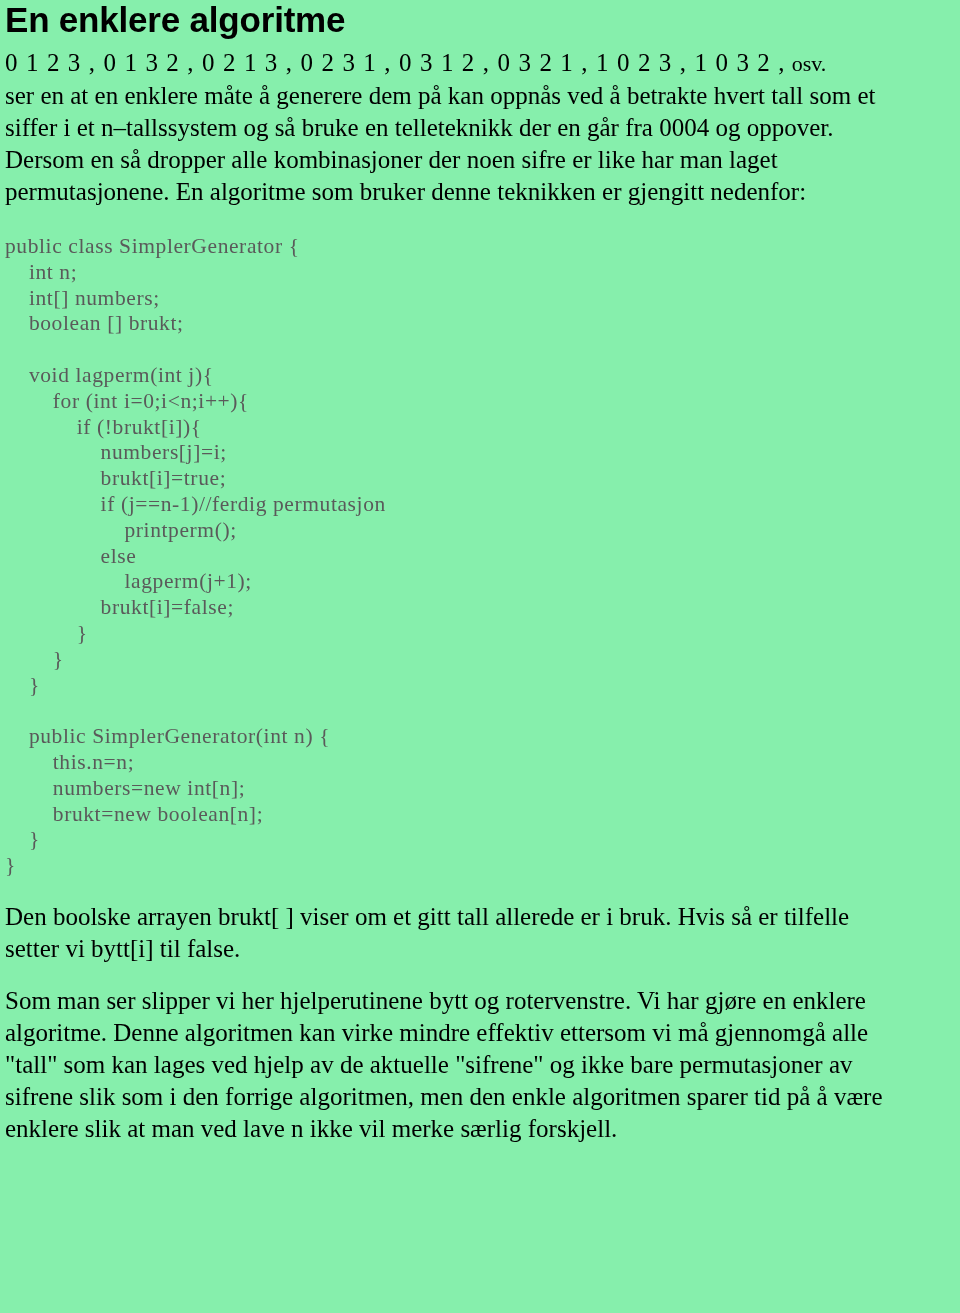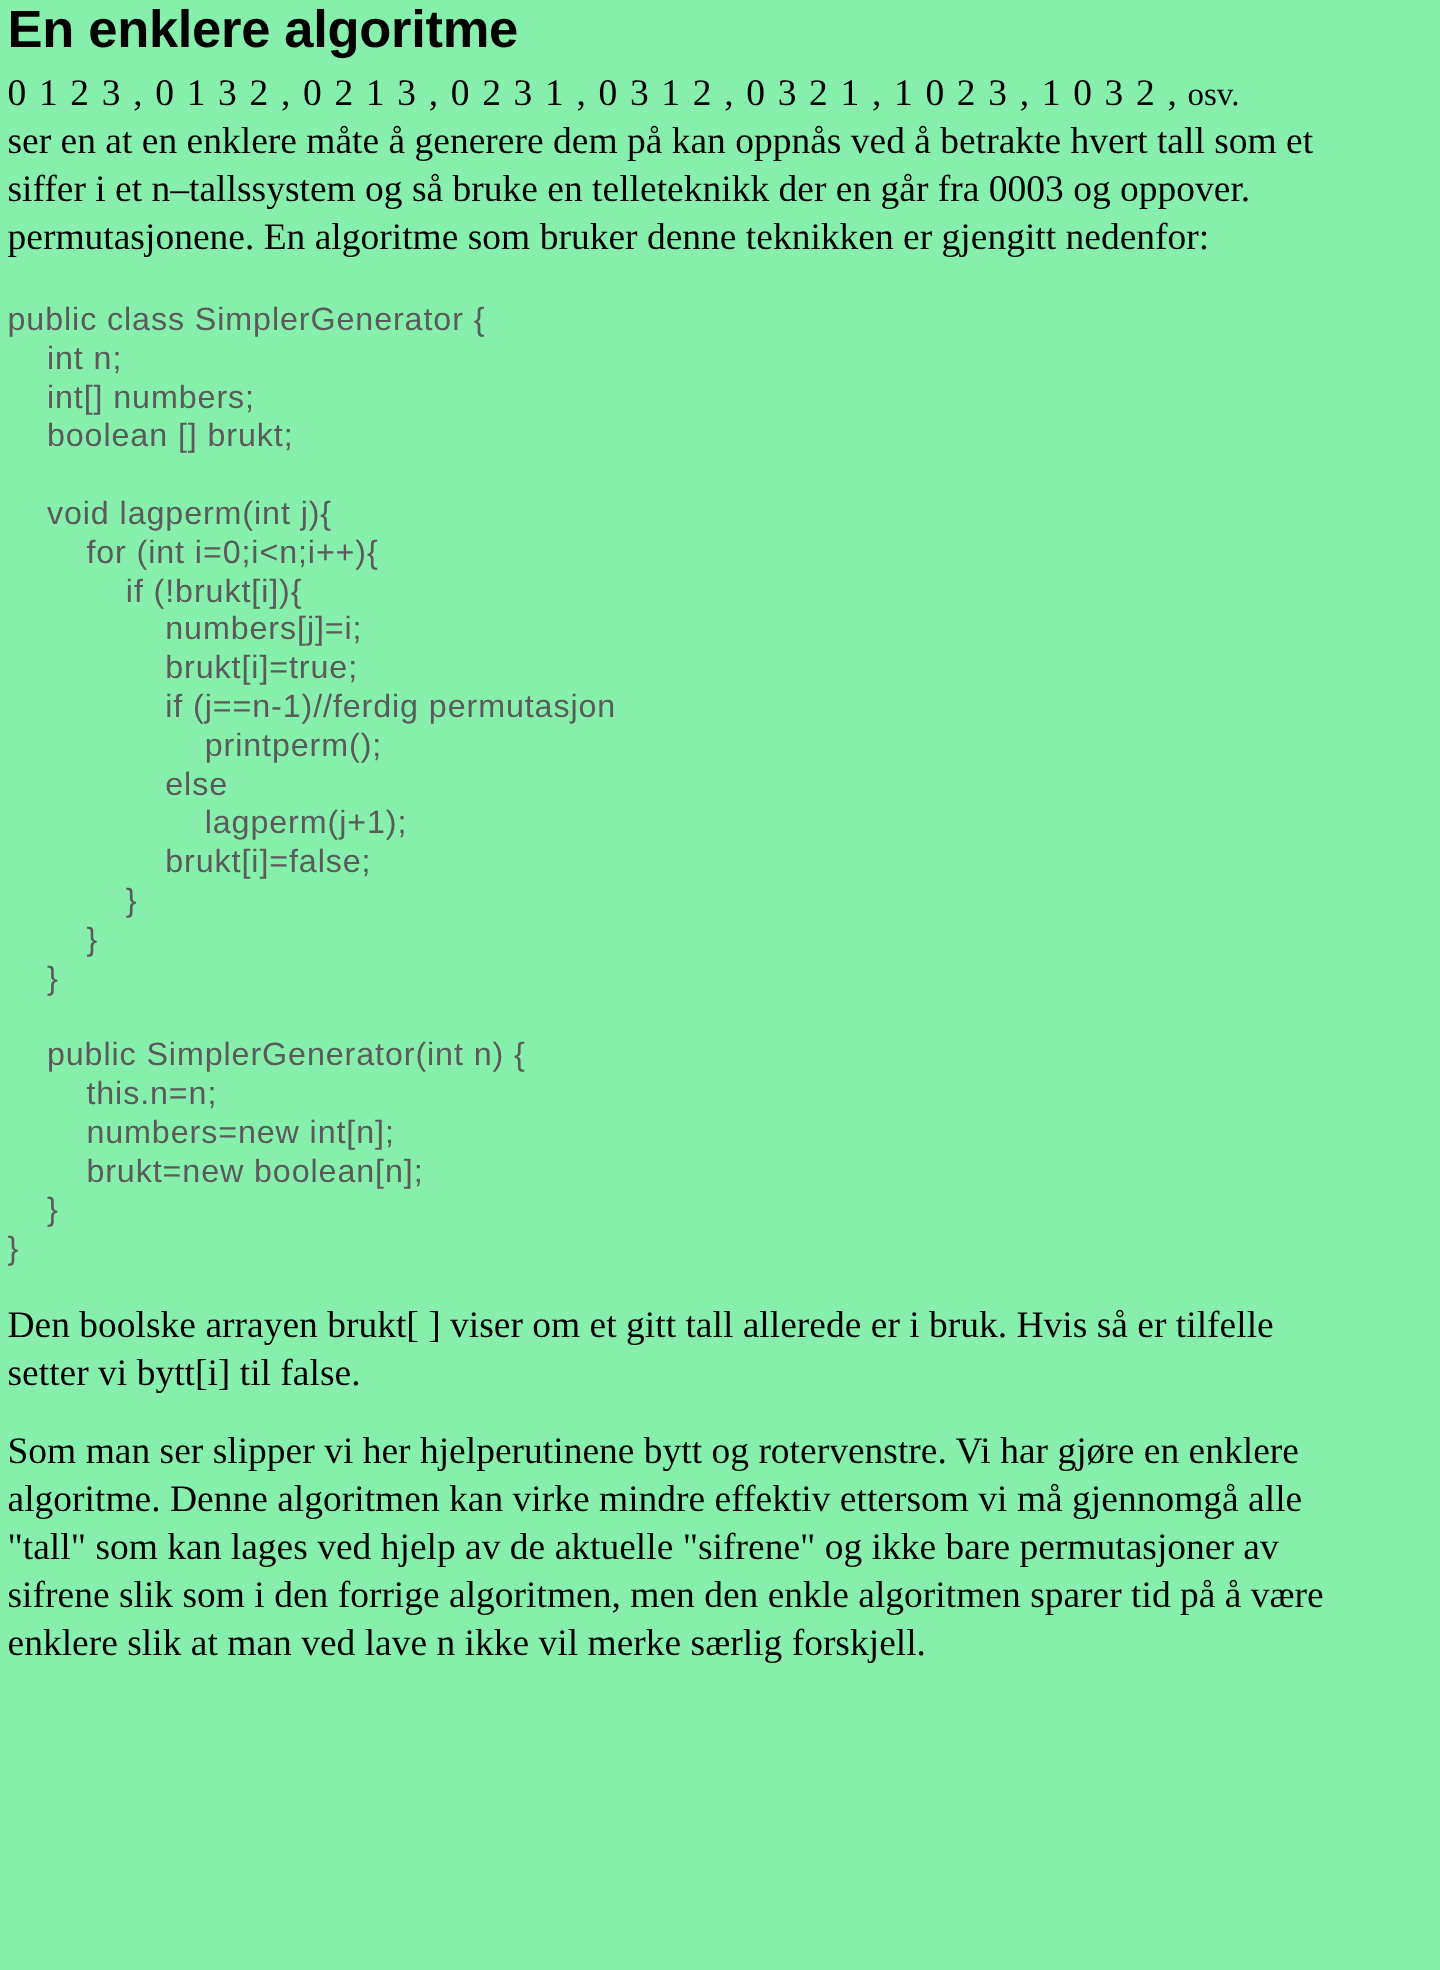--- a/index.html
+++ b/index.html
@@ -54,21 +54,21 @@
     letter-spacing: 0.6px;
     word-spacing: 1px;
   }
   .seq-line .osv { letter-spacing: 0; font-size: 22px; }
   .para-gap-2 { height: 22px; }
   .para-gap-3 { height: 20px; }
   .para-gap-4 { height: 24px; }
 
   
   .code-block {
-    font-family: Liberation Sans, sans-serif;
+    font-family: Liberation Serif, serif;
     font-size: 21.5px;
     line-height: 25.8px;
     color: #5a5a5a;
     white-space: pre;
     margin: 0;
     padding: 0;
     letter-spacing: 0.6px;
   }
   .code-block .codeline {
     display: block;
@@ -83,21 +83,22 @@
 <div class="page">
 
   <h1 class="doc-title">En enklere algoritme</h1>
 
   <div class="para intro-block">
     <span class="line seq-line"><span>0 1 2 3 , 0 1 3 2 , 0 2 1 3 , 0 2 3 1 , 0 3 1 2 , 0 3 2 1 , 1 0 2 3 , 1 0 3 2 ,</span><span class="osv"> osv.</span></span>
   </div>
 
   <div class="para">
     <span class="line">ser en at en enklere måte å generere dem på kan oppnås ved å betrakte hvert tall som et</span>
-    <span class="line">siffer i et n–tallssystem og så bruke en telleteknikk der en går fra 0003 og oppover.</span>
+    <span class="line">siffer i et n–tallssystem og så bruke en telleteknikk der en går fra 0004 og oppover.</span>
+    <span class="line">Dersom en så dropper alle kombinasjoner der noen sifre er like har man laget</span>
     <span class="line">permutasjonene. En algoritme som bruker denne teknikken er gjengitt nedenfor:</span>
   </div>
 
   <div class="code-pad-top"></div>
 
   <pre class="code-block"><span class="codeline">public class SimplerGenerator {</span><span class="codeline">    int n;</span><span class="codeline">    int[] numbers;</span><span class="codeline">    boolean [] brukt;</span><span class="codeline"></span><span class="codeline">    void lagperm(int j){</span><span class="codeline">        for (int i=0;i&lt;n;i++){</span><span class="codeline">            if (!brukt[i]){</span><span class="codeline">                numbers[j]=i;</span><span class="codeline">                brukt[i]=true;</span><span class="codeline">                if (j==n-1)//ferdig permutasjon</span><span class="codeline">                    printperm();</span><span class="codeline">                else</span><span class="codeline">                    lagperm(j+1);</span><span class="codeline">                brukt[i]=false;</span><span class="codeline">            }</span><span class="codeline">        }</span><span class="codeline">    }</span><span class="codeline"></span><span class="codeline">    public SimplerGenerator(int n) {</span><span class="codeline">        this.n=n;</span><span class="codeline">        numbers=new int[n];</span><span class="codeline">        brukt=new boolean[n];</span><span class="codeline">    }</span><span class="codeline">}</span></pre>
 
   <div class="para-gap-2"></div>
 
   <div class="para">

